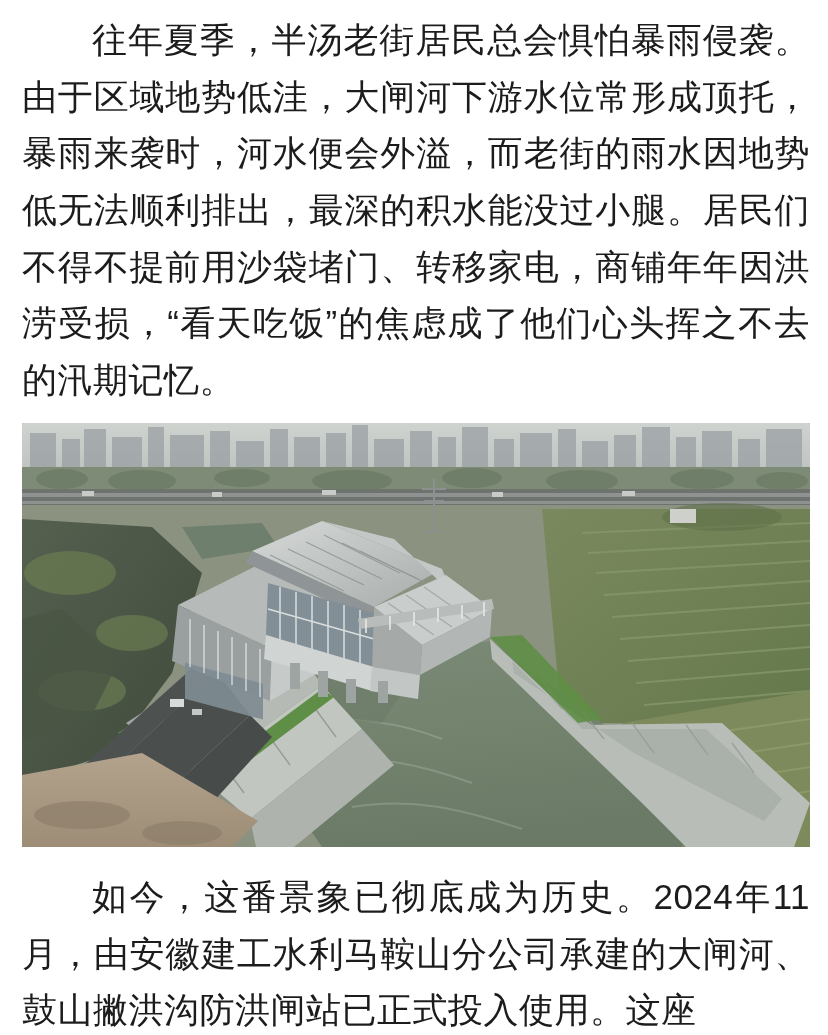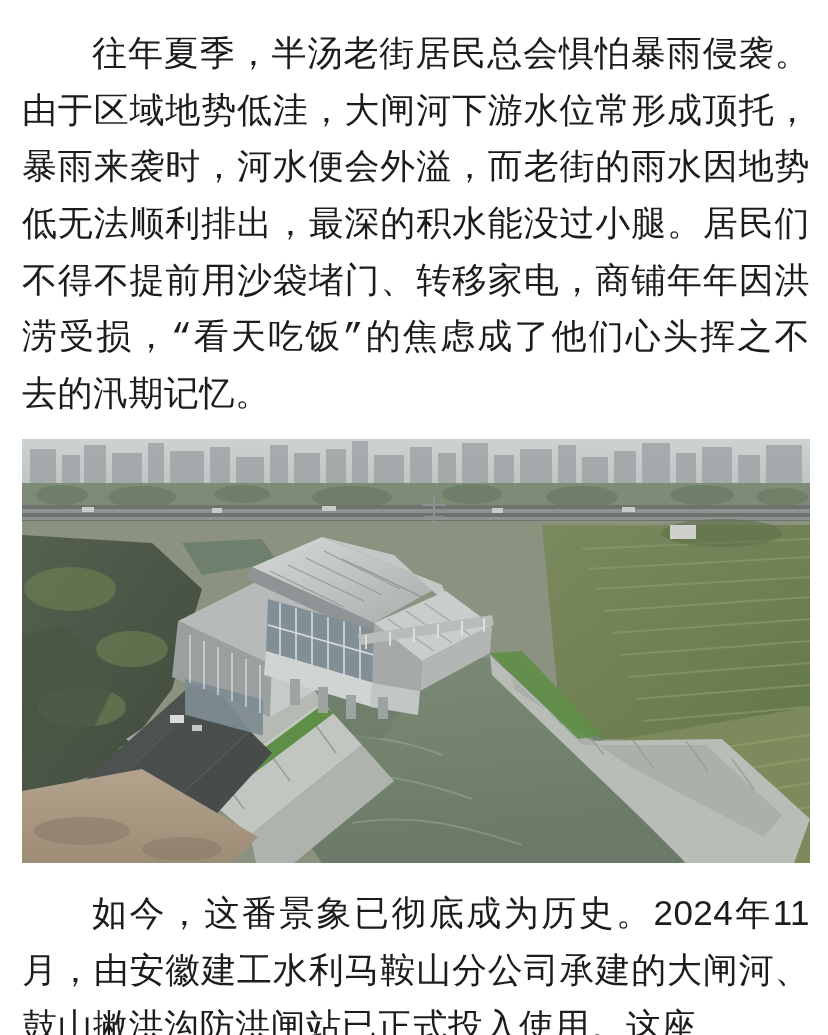--- a/index.html
+++ b/index.html
@@ -25,22 +25,21 @@
     color: #1c1c1c;
     letter-spacing: 0.5px;
     text-align: justify;
     text-justify: inter-ideograph;
     margin: 0;
     padding: 0 18px 0 22px;
     text-indent: 2em;
     word-break: break-all;
   }
   .para-top {
-    padding-top: 28px;
-    font-family: Liberation Mono, monospace;
+    padding-top: 12px;
   }
   .figure {
     margin: 14px 0 0 0;
     padding: 0 18px 0 22px;
   }
   .photo {
     width: 788px;
     height: 424px;
     display: block;
     position: relative;

